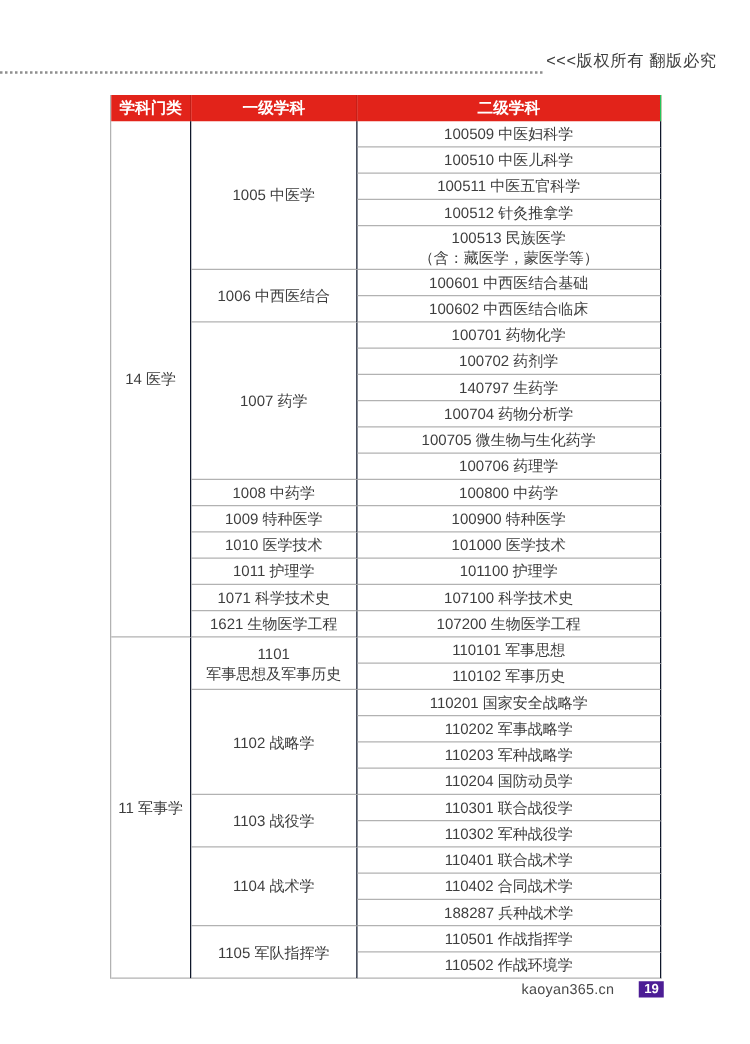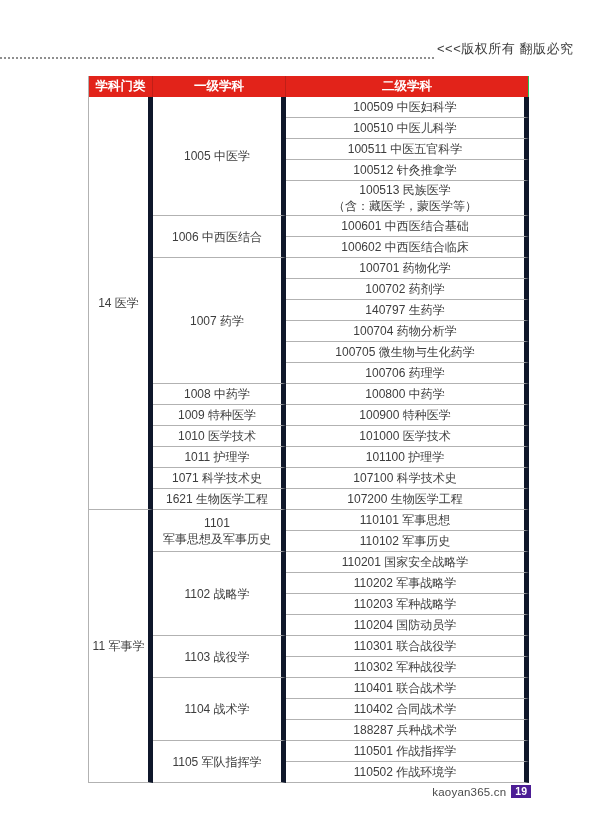--- a/index.html
+++ b/index.html
@@ -25,32 +25,32 @@
     border-collapse:separate; border-spacing:0; table-layout:fixed;
     width:440px; border-left:1px solid #b2b2b2;
   }
   th {
     background:#e2231a; color:#ffffff; font-size:12.5px; font-weight:bold;
     height:21px; padding:0 2px; text-align:center; vertical-align:middle;
     border-right:1px solid #c01f17;
   }
   th:last-child { border-right:1px solid #22c55e; }
   td {
-    border-right:5px solid #0f172a; border-bottom:1px solid #b2b2b2;
+    border-right:1px solid #0f172a; border-bottom:1px solid #b2b2b2;
     font-size:12px; color:#3d3d3d; text-align:center; vertical-align:middle;
     height:18px; line-height:1.35; padding:1px 2px; white-space:pre-line;
   }
   tr:first-child td { border-top:1px solid #b2b2b2; }
   
   tbody tr:first-child td { border-top:0; }
 
   
   .footer {
     position:absolute; top:785px; right:69px;
-    display:flex; align-items:flex-end; gap:5px;
+    display:flex; align-items:flex-end; gap:20px;
   }
   .footer-site { font-size:11.5px; color:#4a4a4a; letter-spacing:0.2px; }
   .page-number-box {
     background:#4c1d95; color:#ffffff; font-size:10.5px; font-weight:bold;
     padding:0 4px; height:13px; line-height:13px; display:inline-block;
   }
 </style>
 </head>
 <body>
 

